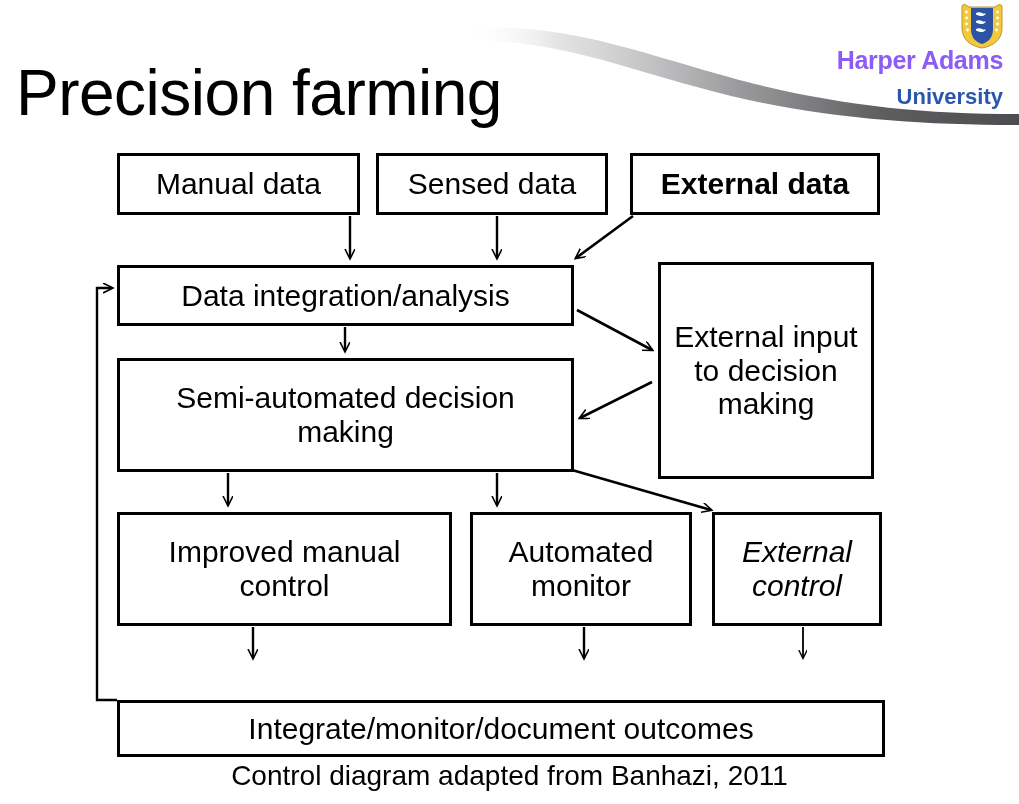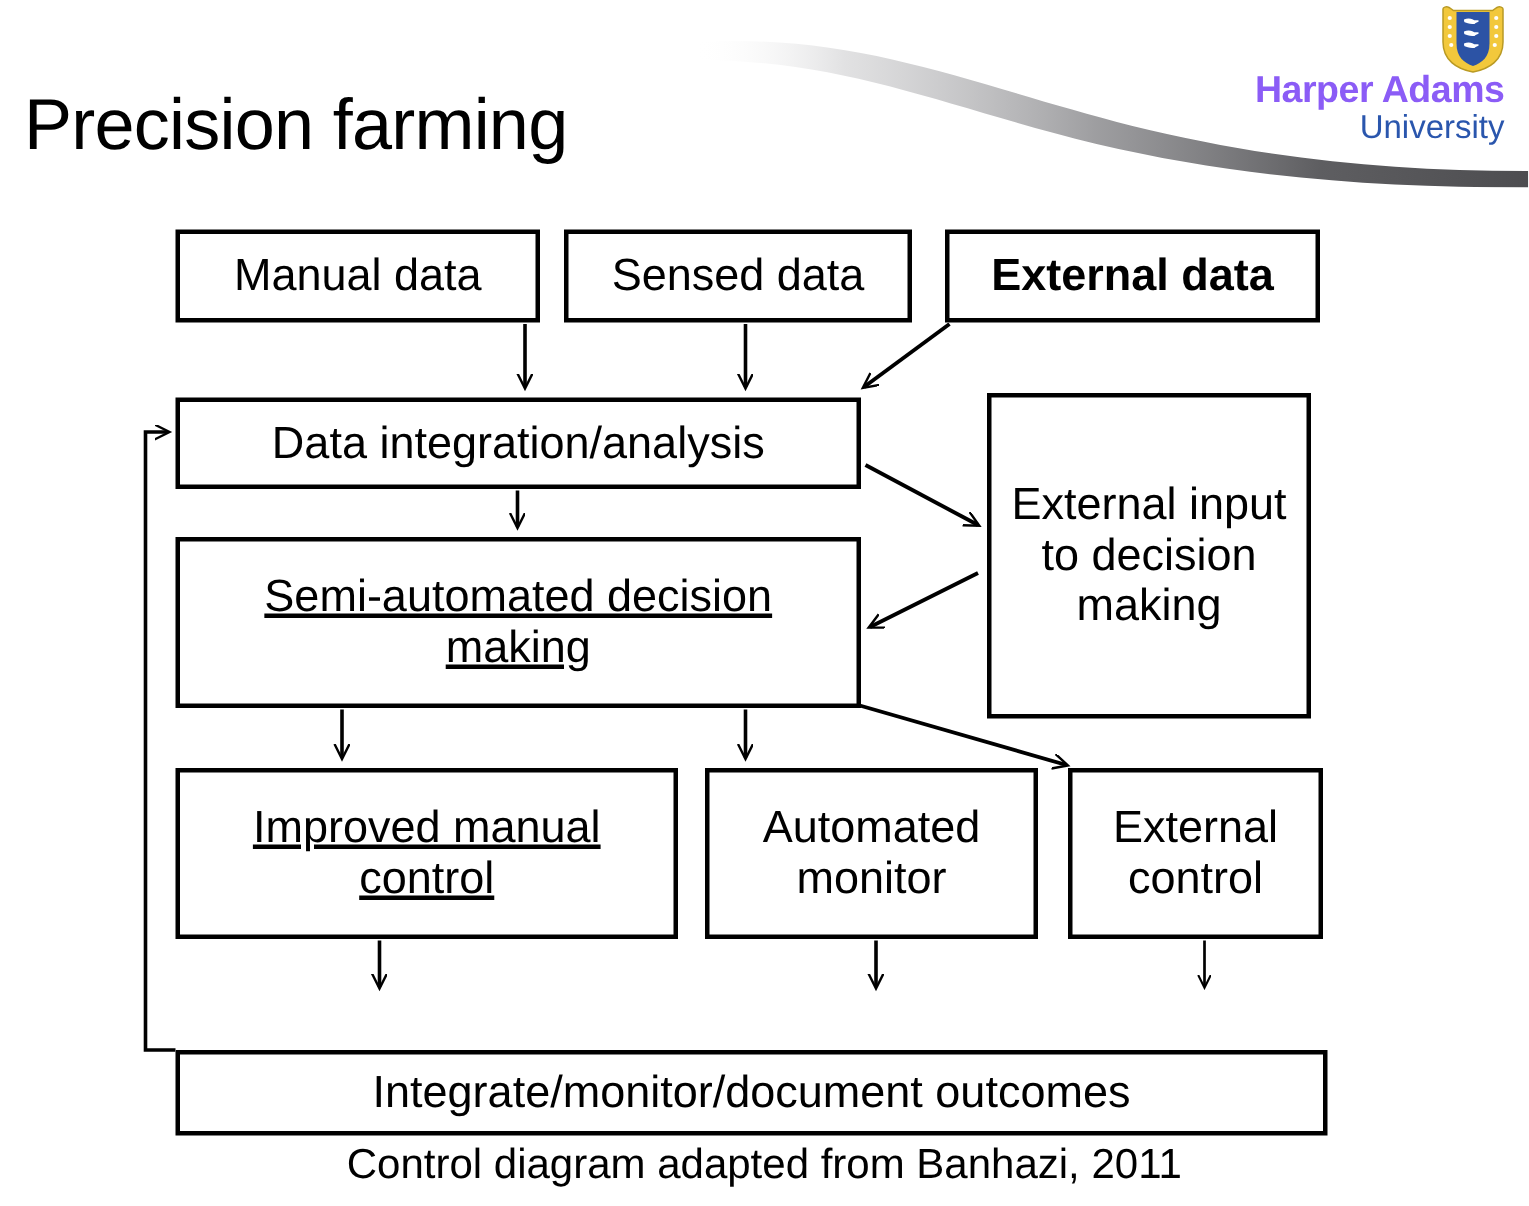--- a/index.html
+++ b/index.html
@@ -49,31 +49,31 @@
   #logo-line1 {
     display: block;
     font-size: 25px;
     font-weight: bold;
     color: #8b5cf6;
     letter-spacing: -0.3px;
   }
   #logo-line2 {
     display: block;
     font-size: 22px;
-    font-weight: normal;
+    font-weight: bold;
     color: #2a56ad;
     letter-spacing: 0px;
-    margin-top: 1px;
+    margin-top: 13px;
   }
   
   #page-title {
     position: absolute;
     left: 16px;
     top: 56px;
-    font-size: 48px;
+    font-size: 64px;
     color: #000000;
     letter-spacing: -0.5px;
     white-space: nowrap;
   }
   
   #diagram {
     position: absolute;
     left: 0;
     top: 0;
     width: 1019px;
@@ -91,25 +91,25 @@
     color: #000000;
     font-size: 30px;
     line-height: 1.12;
     padding: 2px 6px;
     z-index: 3;
   }
   #node-manual      { left:117px; top:153px; width:243px; height:62px;  }
   #node-sensed      { left:376px; top:153px; width:232px; height:62px;  }
   #node-external    { left:630px; top:153px; width:250px; height:62px;font-weight:bold;  }
   #node-integration { left:117px; top:265px; width:457px; height:61px;  }
-  #node-semiauto    { left:117px; top:358px; width:457px; height:114px;text-decoration:underline; }
+  #node-semiauto    { left:117px; top:358px; width:457px; height:114px; }
   #node-extinput    { left:658px; top:262px; width:216px; height:217px; }
-  #node-improved    { left:117px; top:512px; width:335px; height:114px;text-decoration:underline; }
+  #node-improved    { left:117px; top:512px; width:335px; height:114px; }
   #node-automated   { left:470px; top:512px; width:222px; height:114px; }
-  #node-extcontrol  { left:712px; top:512px; width:170px; height:114px; }
+  #node-extcontrol  { left:712px; top:512px; width:170px; height:114px;font-style:italic; }
   #node-outcomes    { left:117px; top:665px; width:768px; height:57px;margin-top:35px;  }
   #arrows {
     position: absolute;
     left: 0; top: 0;
     width: 1019px; height: 804px;
     z-index: 1;
   }
   
   #caption {
     position: absolute;

